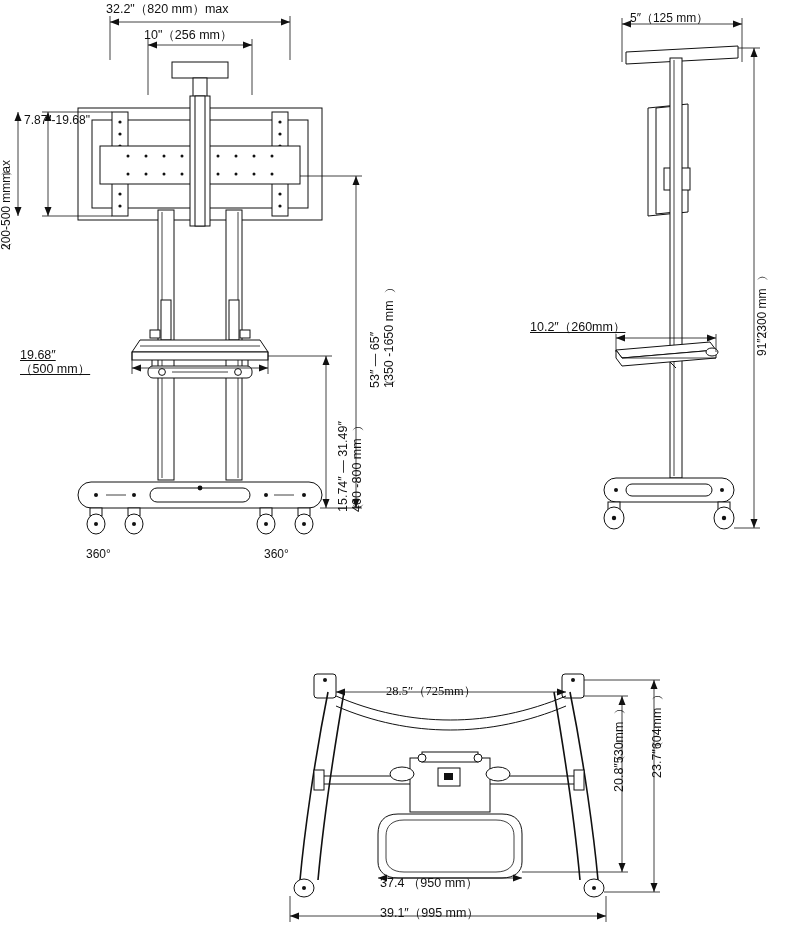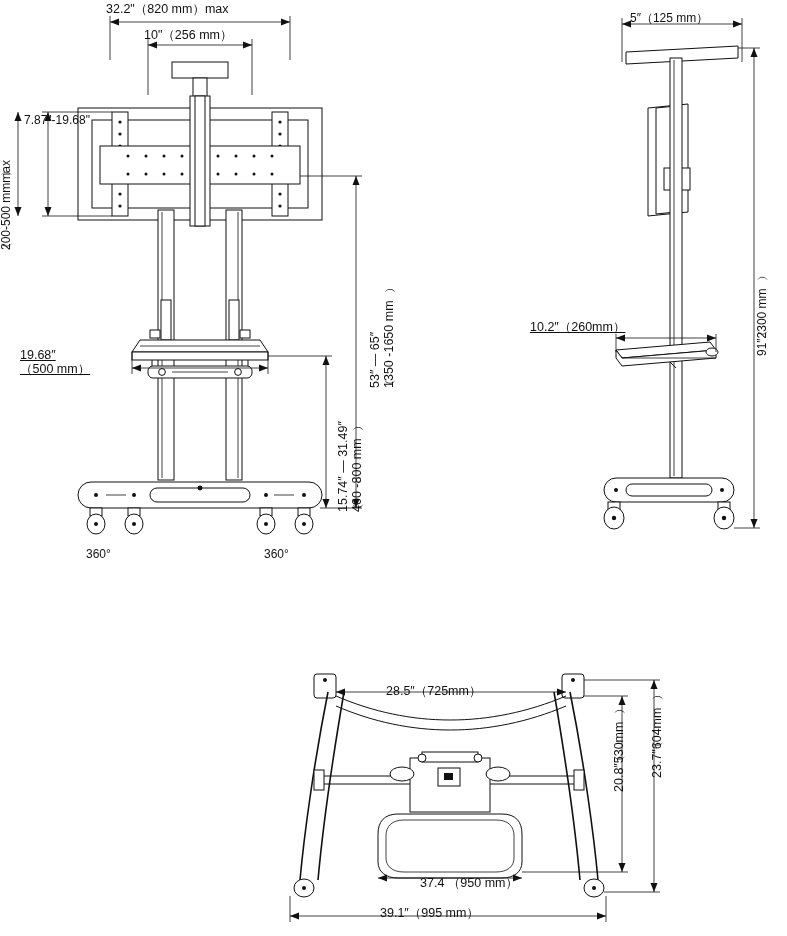--- a/index.html
+++ b/index.html
@@ -344,19 +344,19 @@
 
     <g class="dim">
       <line x1="20" y1="250" x2="336" y2="250"></line>
       <polygon class="fillb" points="20,250 29,246.5 29,253.5"></polygon>
       <polygon class="fillb" points="336,250 327,246.5 327,253.5"></polygon>
       <line x1="20" y1="230" x2="20" y2="256"></line>
       <line x1="336" y1="230" x2="336" y2="256"></line>
     </g>
   </svg>
 
-  <div class="lbl" style="left:386px; top:684px;">28.5″（725mm）</div>
+  <div class="lbl" style="left:386px; top:684px;font-family:Liberation Serif, serif;">28.5″（725mm）</div>
   <div class="lbl vert" style="left:612px; top:742px; height:50px;">20.8″（530mm）</div>
   <div class="lbl vert" style="left:650px; top:718px; height:60px;">23.7″（604mm）</div>
-  <div class="lbl" style="left:380px; top:876px;margin-left:40px;">37.4 （950 mm）</div>
+  <div class="lbl" style="left:380px; top:876px;">37.4 （950 mm）</div>
   <div class="lbl" style="left:380px; top:906px;text-align:center;">39.1″（995 mm）</div>
 
 </div>
 
 </body></html>

